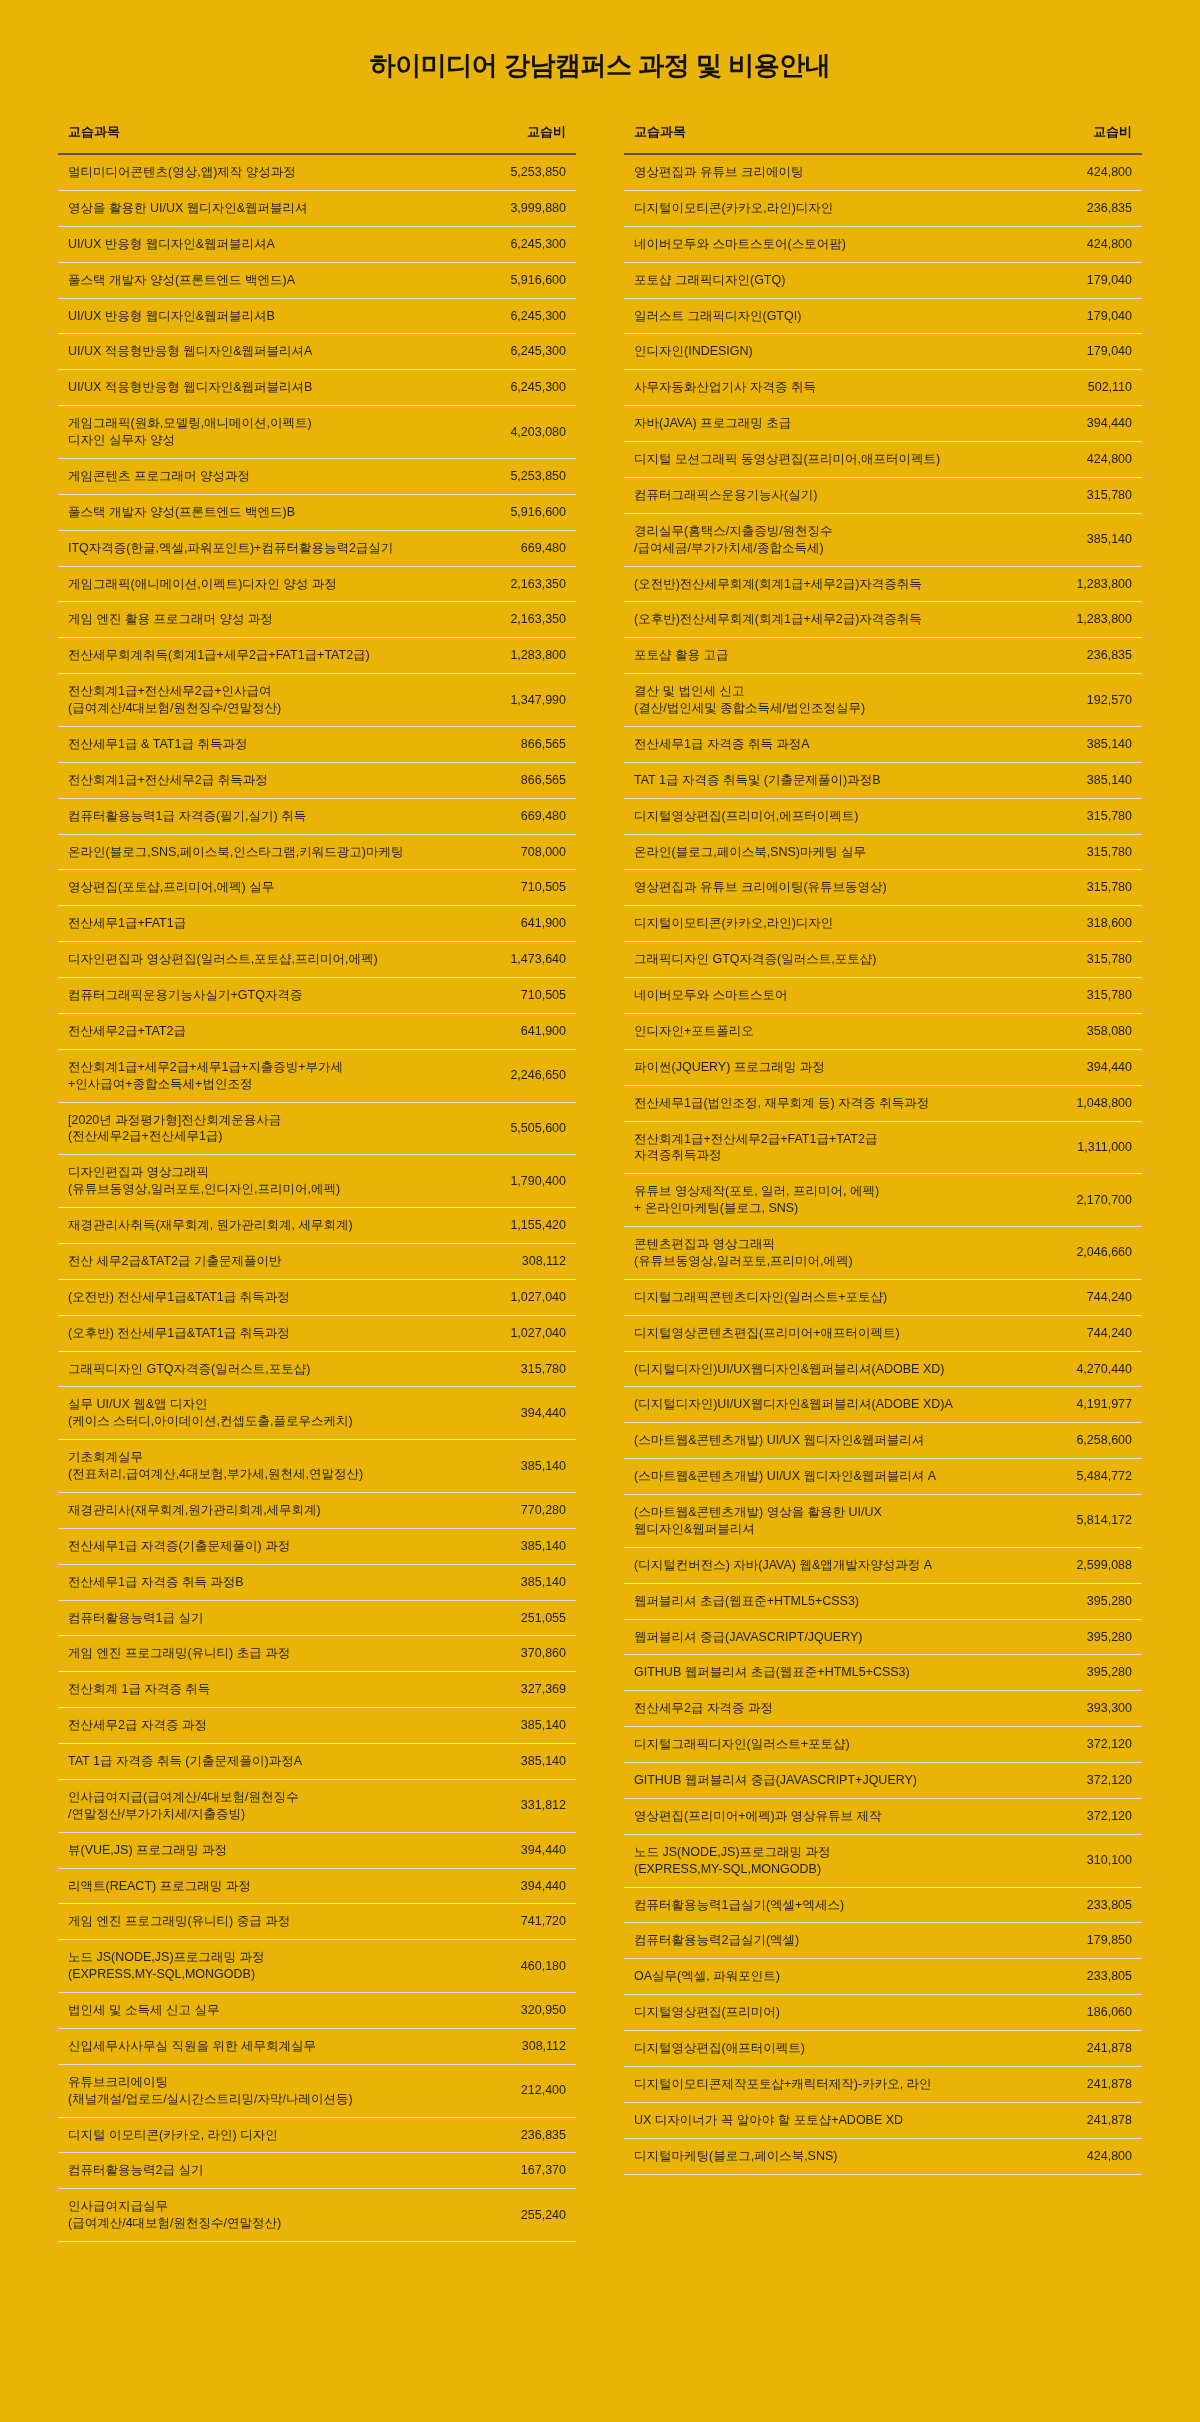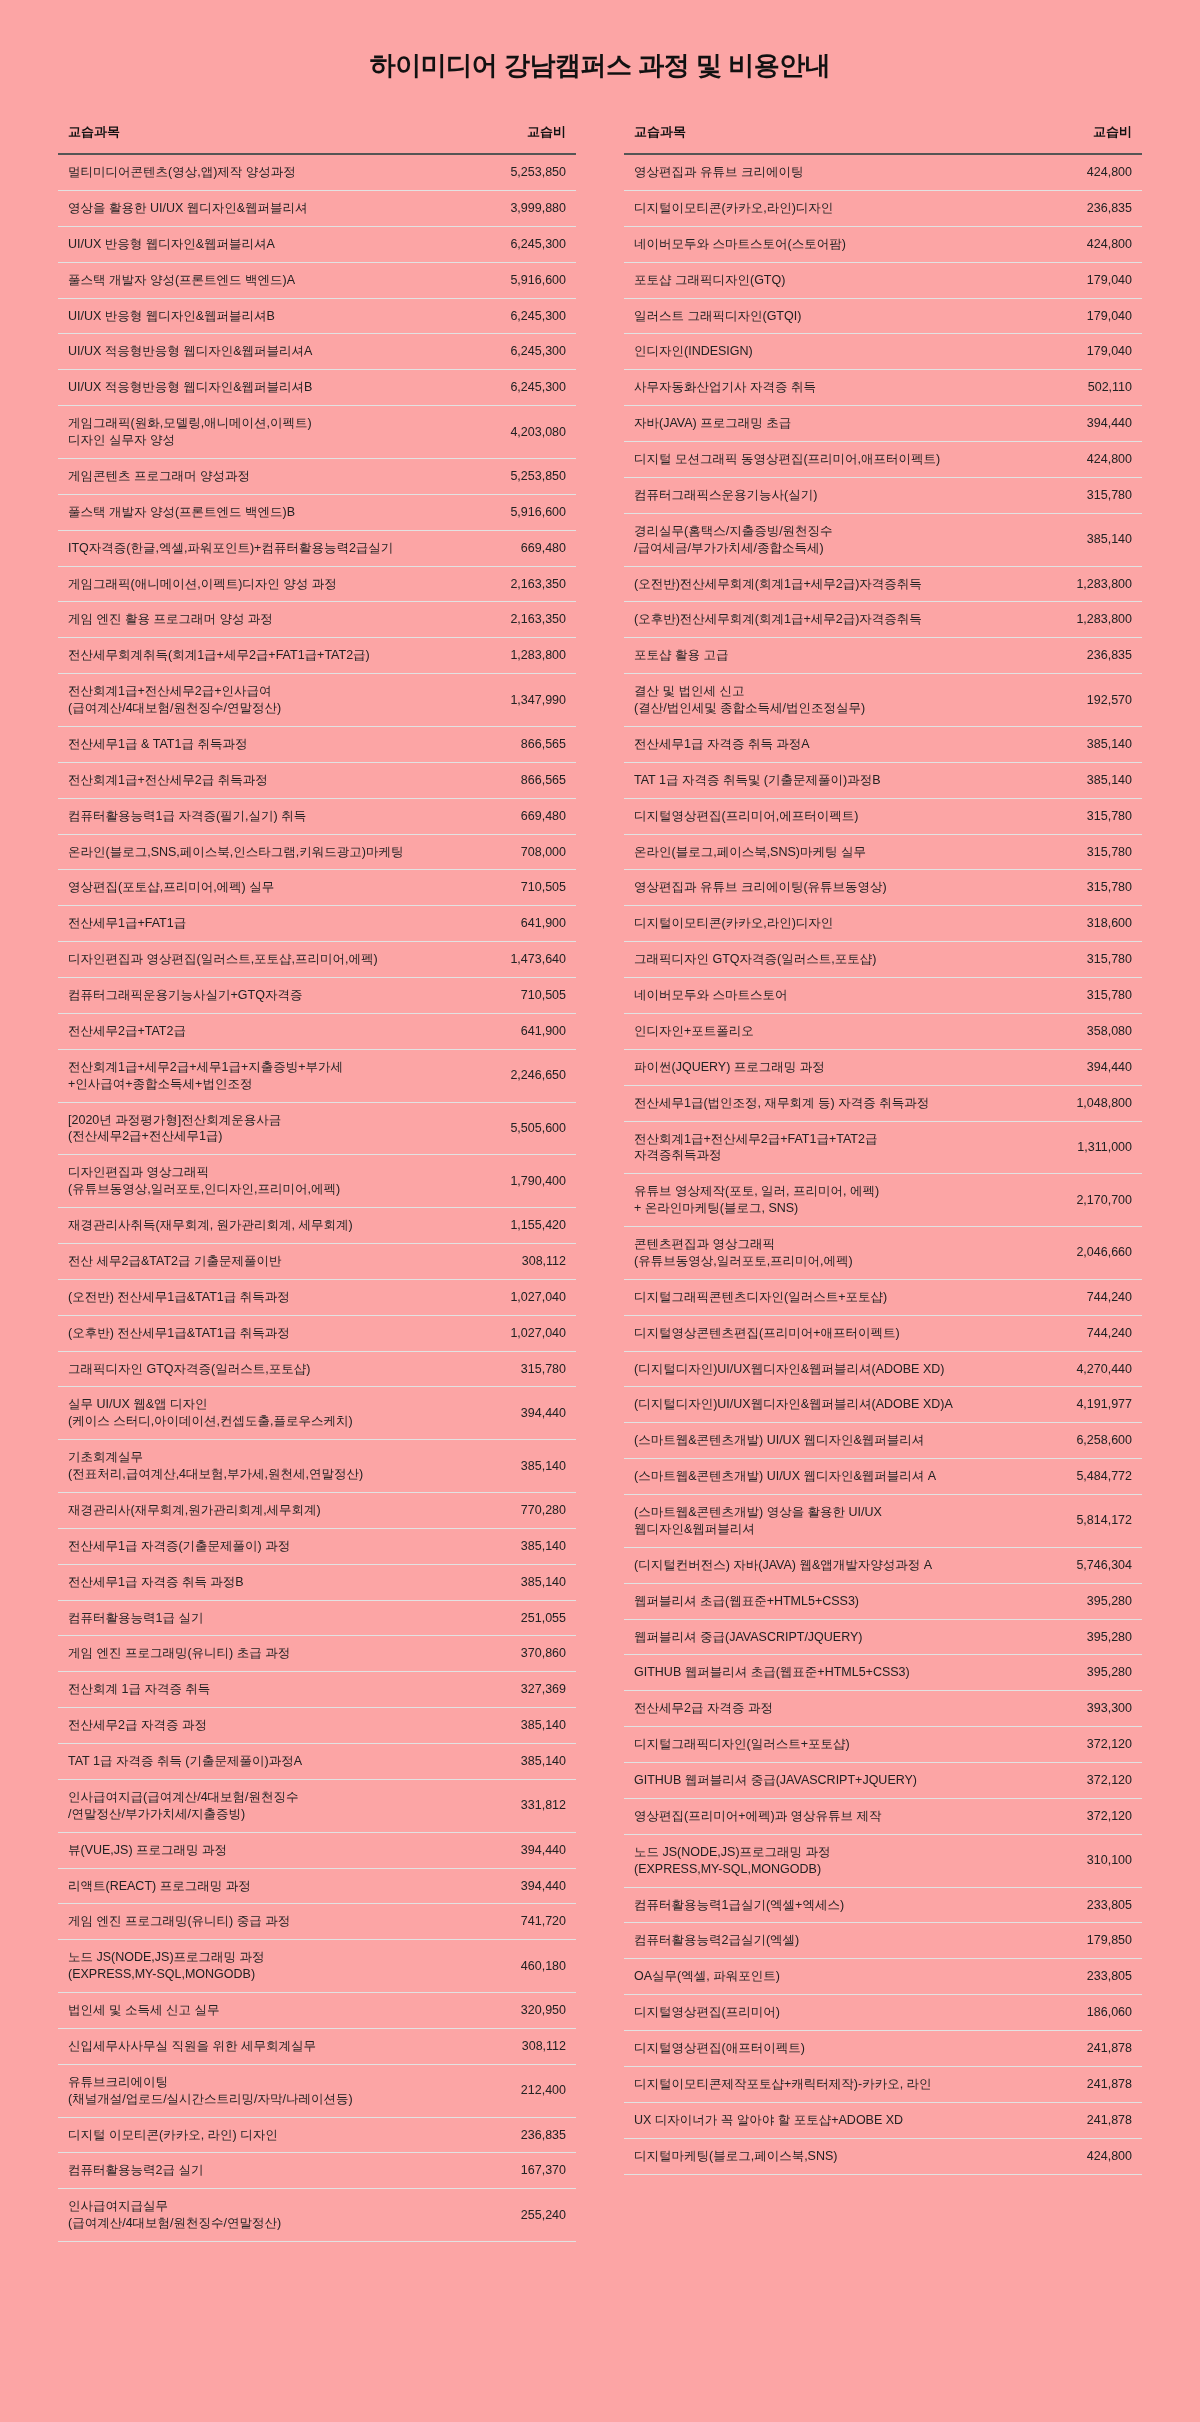--- a/index.html
+++ b/index.html
@@ -12,21 +12,21 @@
     width: 1200px;
     font-family: "Liberation Sans", sans-serif;
     color: #1a1a1a;
     -webkit-font-smoothing: antialiased;
   }
   .page {
     width: 1200px;
     min-height: 2422px;
     padding: 0;
     position: relative;
-    background: #fca5a5;
+    background: #eab308;
   }
   .title {
     text-align: center;
     font-size: 26px;
     font-weight: bold;
     letter-spacing: -0.5px;
     color: #111111;
     padding: 48px 0 34px 0;
   }
   .columns {
@@ -460,21 +460,21 @@
             <tr>
               <td class="name">(스마트웹&amp;콘텐츠개발) UI/UX 웹디자인&amp;웹퍼블리셔 A</td>
               <td class="amount">5,484,772</td>
             </tr>
             <tr>
               <td class="name">(스마트웹&amp;콘텐츠개발) 영상을 활용한 UI/UX<br>웹디자인&amp;웹퍼블리셔</td>
               <td class="amount">5,814,172</td>
             </tr>
             <tr>
               <td class="name">(디지털컨버전스) 자바(JAVA) 웹&amp;앱개발자양성과정 A</td>
-              <td class="amount">5,746,304</td>
+              <td class="amount">2,599,088</td>
             </tr>
             <tr>
               <td class="name">웹퍼블리셔 초급(웹표준+HTML5+CSS3)</td>
               <td class="amount">395,280</td>
             </tr>
             <tr>
               <td class="name">웹퍼블리셔 중급(JAVASCRIPT/JQUERY)</td>
               <td class="amount">395,280</td>
             </tr>
             <tr>

